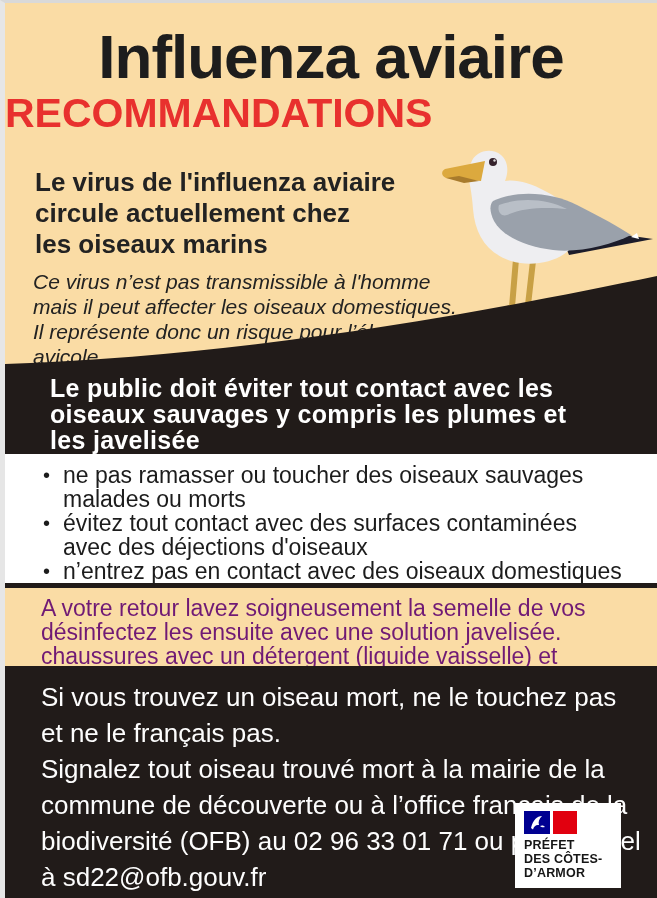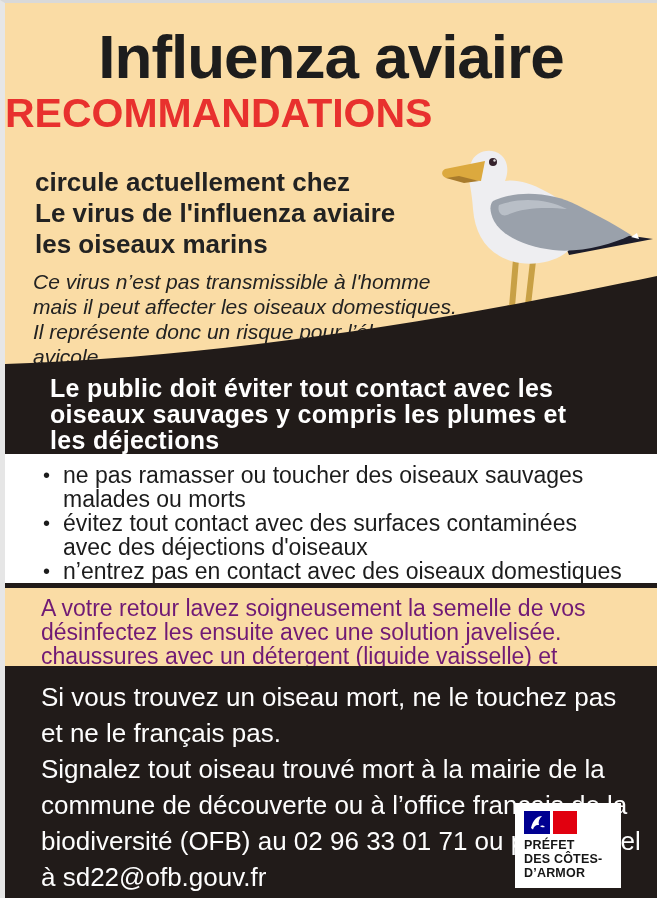--- a/index.html
+++ b/index.html
@@ -48,22 +48,22 @@
 </head>
 <body>
 
 <div class="poster">
 
   <div class="top">
     <h1 class="title">Influenza aviaire</h1>
     <div class="subtitle">RECOMMANDATIONS</div>
 
     <div class="intro-heading">
+      <div>Le virus de l'influenza aviaire</div>
       <div>circule actuellement chez</div>
-      <div>Le virus de l'influenza aviaire</div>
       <div>les oiseaux marins</div>
     </div>
 
     <div class="intro-note">
       <div>Ce virus n’est pas transmissible à l'homme</div>
       <div>mais il peut affecter les oiseaux domestiques.</div>
       <div>Il représente donc un risque pour l’élevage</div>
       <div>avicole.</div>
     </div>
 
@@ -90,21 +90,21 @@
     </svg>
 
     <svg class="swoosh" viewBox="0 0 652 110" preserveAspectRatio="none" aria-hidden="true">
       <path d="M0,106 C240,98 470,56 652,18 L652,110 L0,110 Z" fill="#211b19"></path>
     </svg>
   </div>
 
   <div class="band">
     <div>Le public doit éviter tout contact avec les</div>
     <div>oiseaux sauvages y compris les plumes et</div>
-    <div>les déjections</div>
+    <div>les javelisée</div>
   </div>
 
   <div class="white-section">
     <div class="bullet-item">
       <span class="bullet-dot">•</span>
       <span>
         <div>ne pas ramasser ou toucher des oiseaux sauvages</div>
         <div>malades ou morts</div>
       </span>
     </div>

